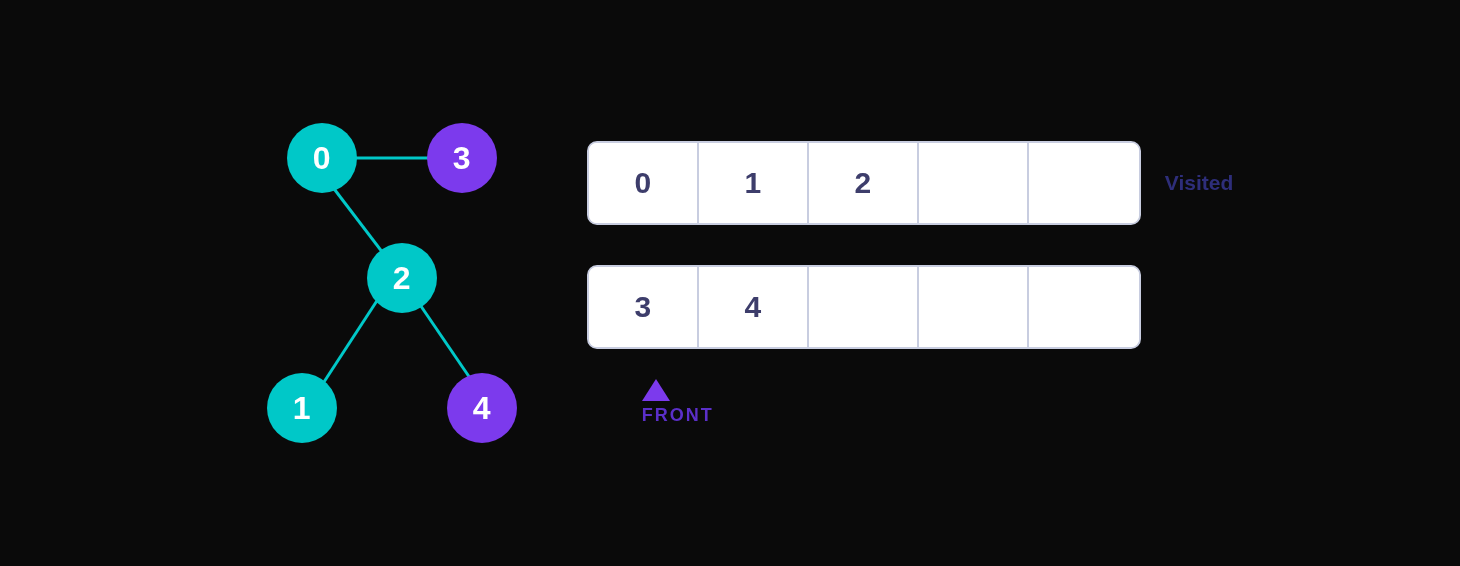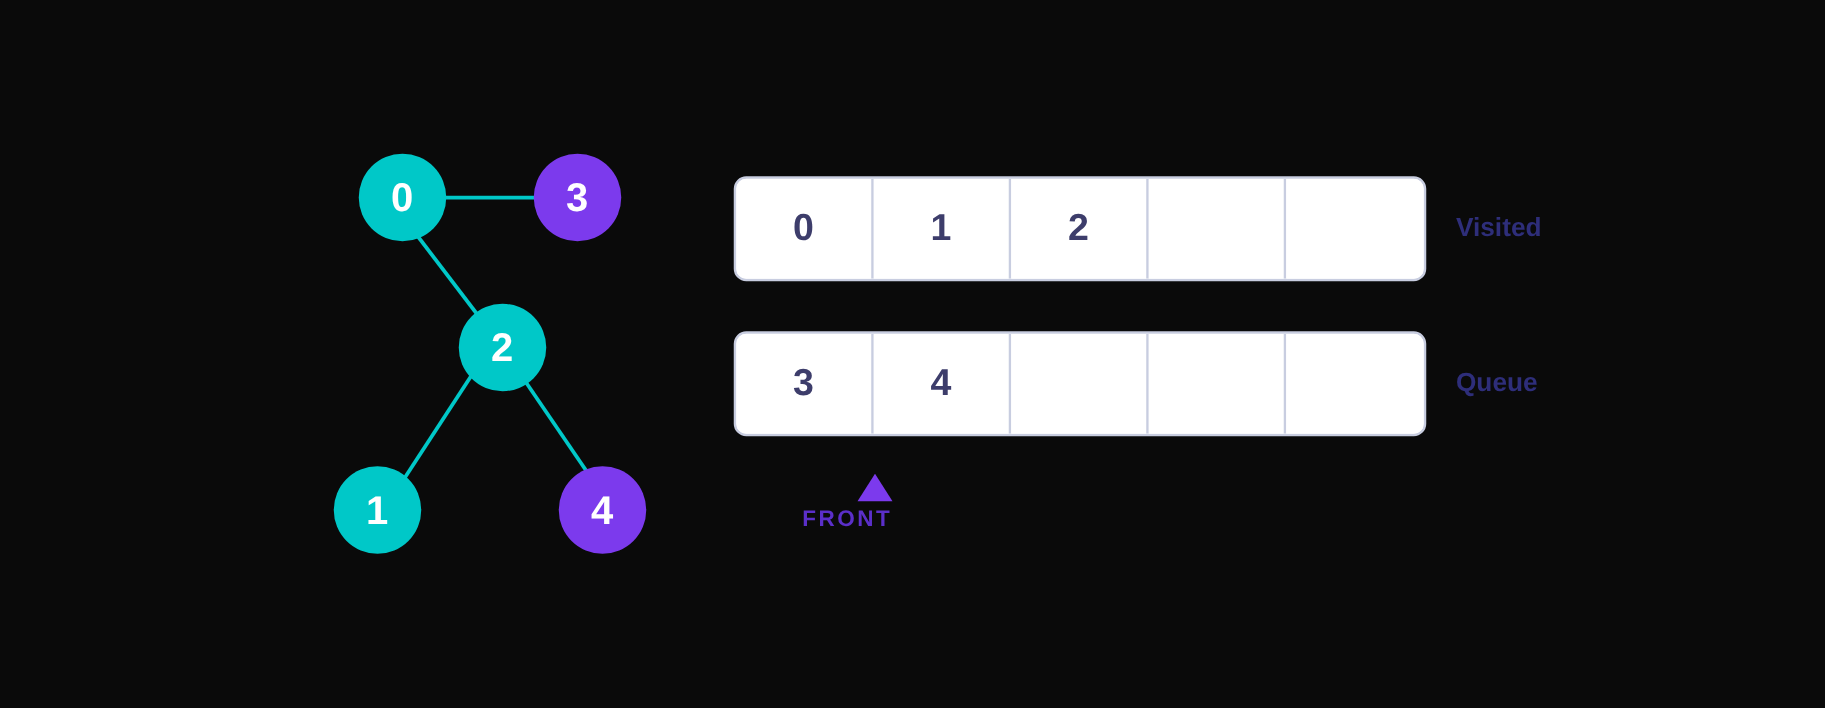--- a/index.html
+++ b/index.html
@@ -108,21 +108,21 @@
 
     .visited-label { color: #2e2e7a; }
     .queue-label { color: #2e2e7a; }
 
     
     .front-section {
       position: relative;
       margin-top: -10px;
       display: flex;
       flex-direction: column;
-      align-items: flex-end;
+      align-items: flex-start;
       
       margin-left: 55px;
     }
 
     .arrow-up {
       width: 0;
       height: 0;
       border-left: 14px solid transparent;
       border-right: 14px solid transparent;
       border-bottom: 22px solid #7c3aed;
@@ -189,21 +189,20 @@
     </div>
 
     <div class="array-row">
       <div class="array-box">
         <div class="array-cell">3</div>
         <div class="array-cell">4</div>
         <div class="array-cell empty"></div>
         <div class="array-cell empty"></div>
         <div class="array-cell empty"></div>
       </div>
-      <div class="array-label queue-label">Queue</div>
     </div>
 
     <div class="front-section">
       <div class="arrow-up"></div>
       <div class="front-label">FRONT</div>
     </div>
 
   </div>
 </div>
 

